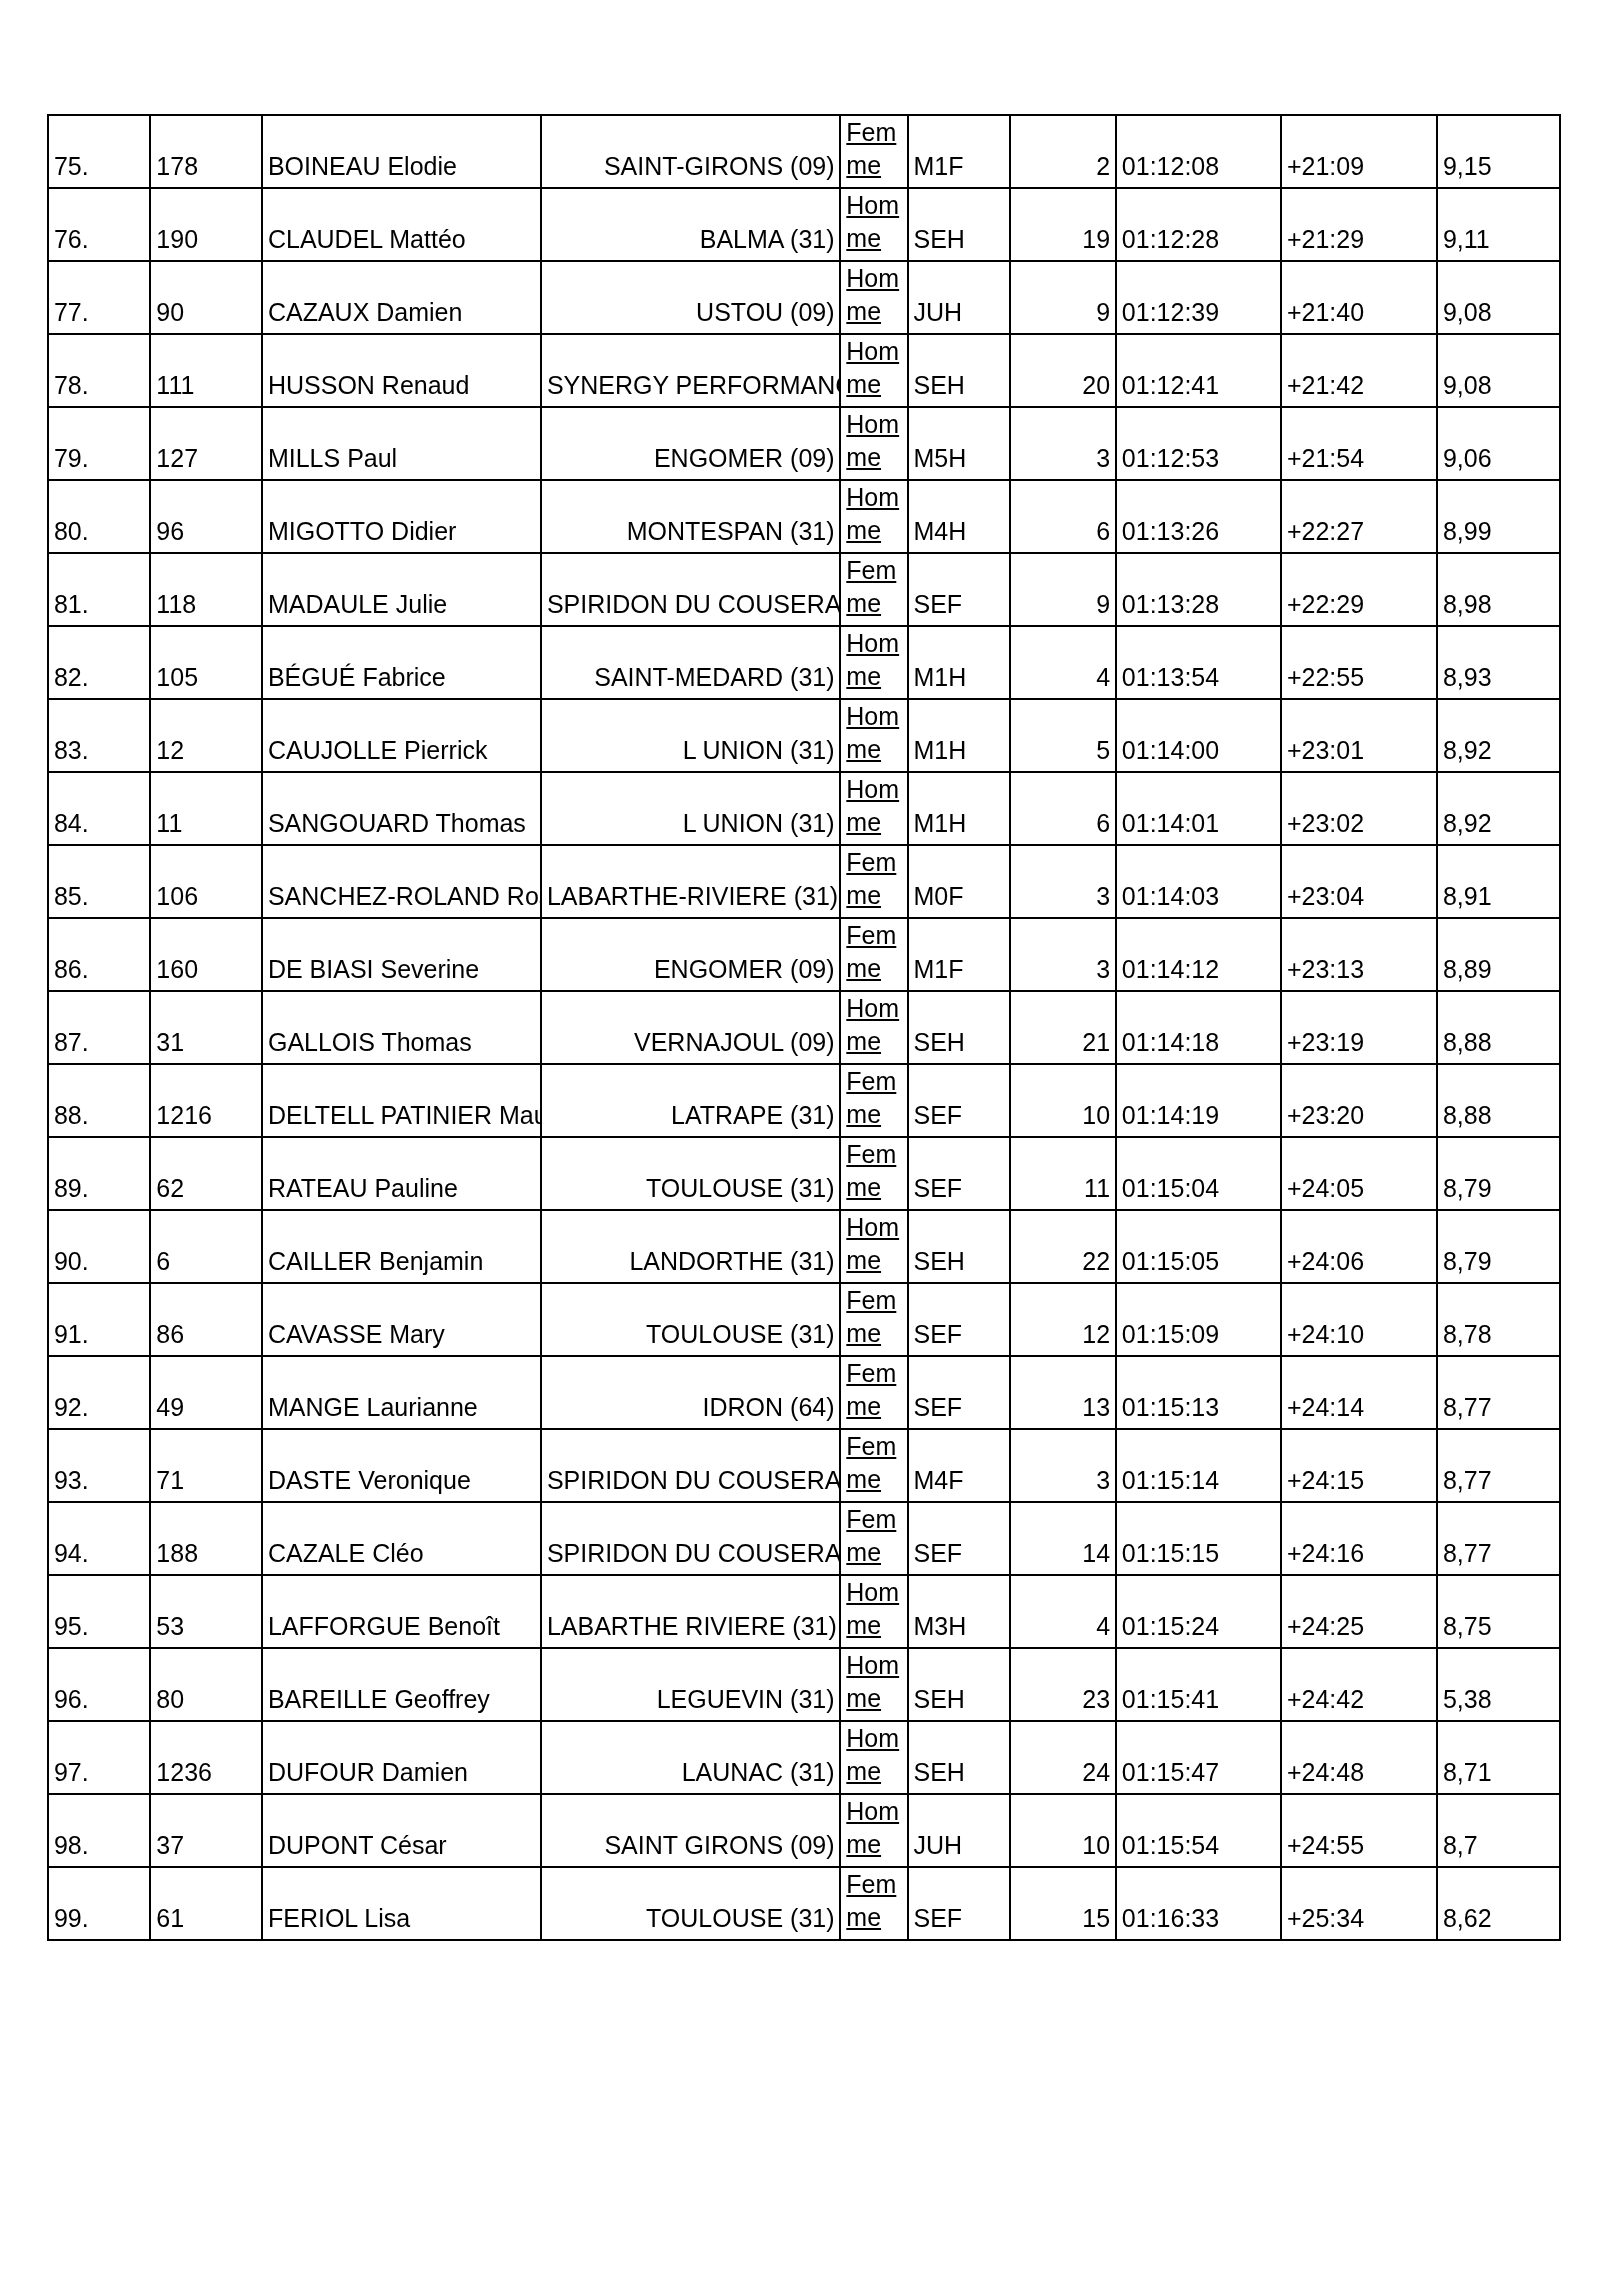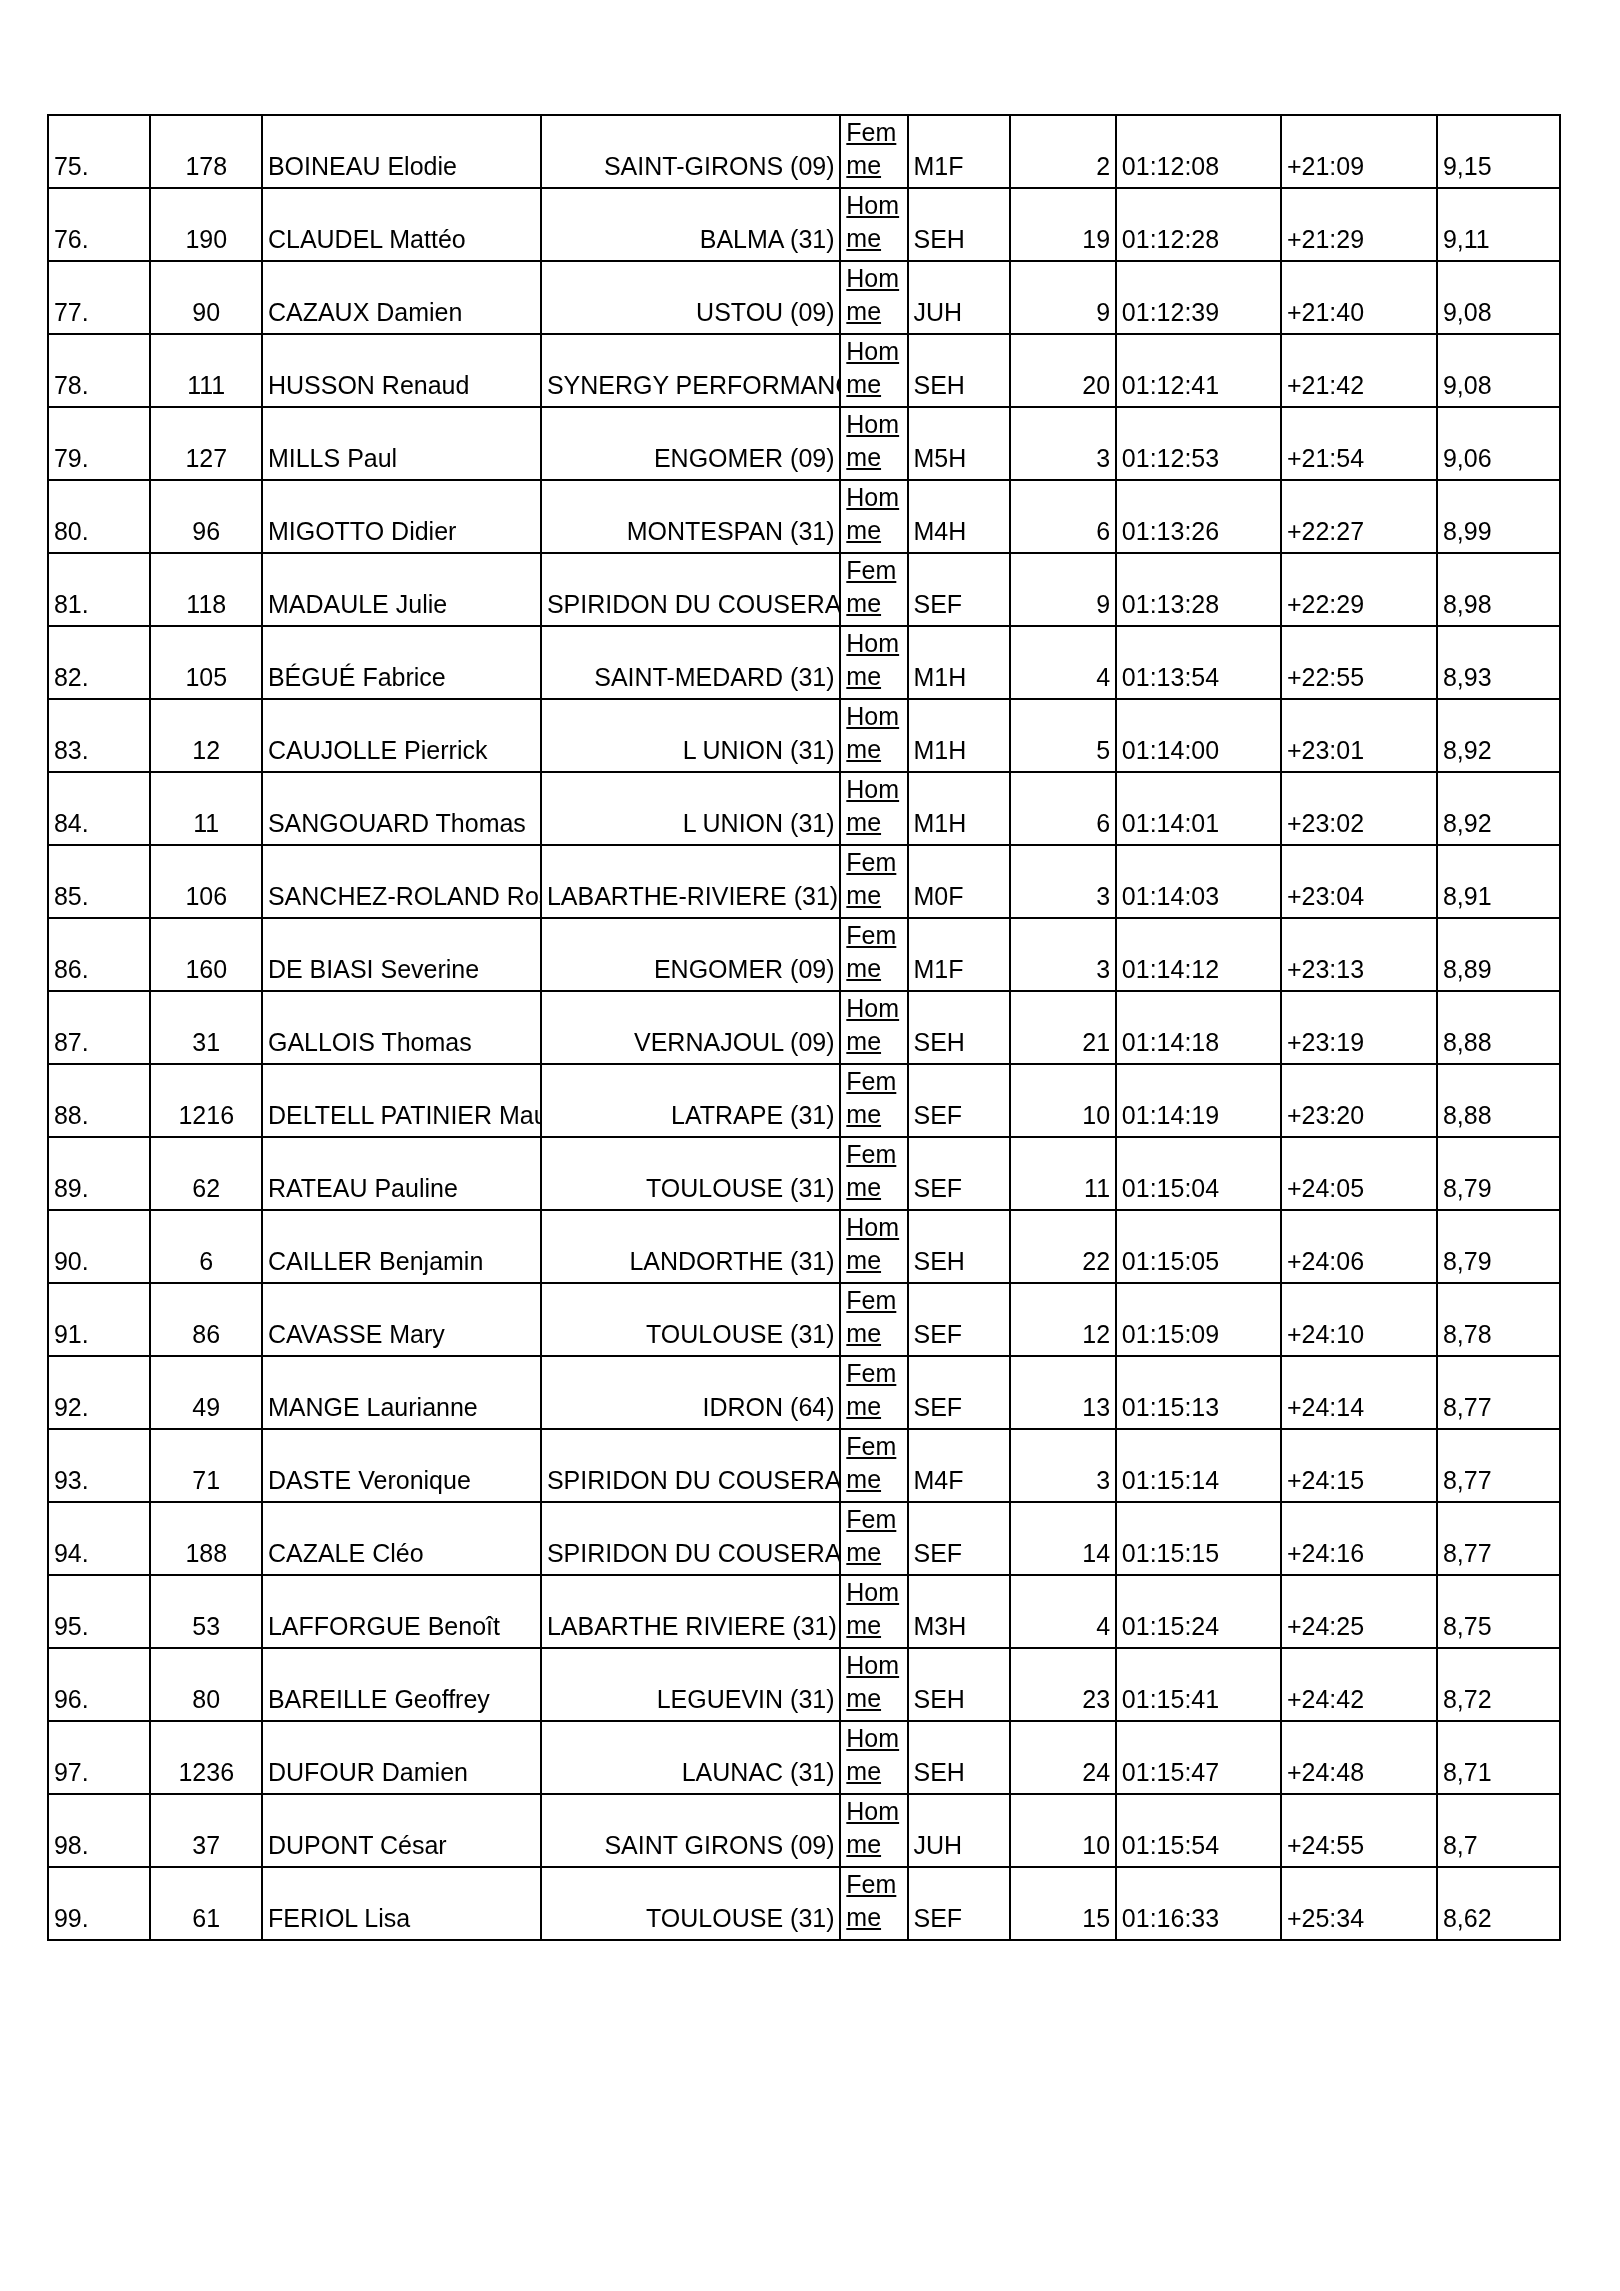--- a/index.html
+++ b/index.html
@@ -44,21 +44,21 @@
   col.c-name   { width: 245px; }
   col.c-club   { width: 263px; }
   col.c-gender { width: 59px;  }
   col.c-cat    { width: 90px;  }
   col.c-catrk  { width: 93px;  }
   col.c-time   { width: 145px; }
   col.c-gap    { width: 137px; }
   col.c-speed  { width: 108px; }
 
   td.rank   { text-align: left; }
-  td.bib    { text-align: center; }
+  td.bib    { text-align: left; }
   td.name   { text-align: left; }
   td.club   { text-align: right; }
   td.gender { text-align: left; white-space: normal; vertical-align: top;
               padding-top: 2.9px; padding-bottom: 0; line-height: 1.30; }
   td.cat    { text-align: left; margin-left: 22px; }
   td.catrk  { text-align: right; }
   td.time   { text-align: left; }
   td.gap    { text-align: left; }
   td.speed  { text-align: left; }
 
@@ -403,21 +403,21 @@
           <td class="name">BAREILLE Geoffrey</td>
           <td class="club">LEGUEVIN (31)</td>
           <td class="gender">
             <span class="l1">Hom</span>
             <span class="l2">me</span>
           </td>
           <td class="cat">SEH</td>
           <td class="catrk">23</td>
           <td class="time">01:15:41</td>
           <td class="gap">+24:42</td>
-          <td class="speed">8,72</td>
+          <td class="speed">5,38</td>
         </tr>
         <tr>
           <td class="rank">97.</td>
           <td class="bib">1236</td>
           <td class="name">DUFOUR Damien</td>
           <td class="club">LAUNAC (31)</td>
           <td class="gender">
             <span class="l1">Hom</span>
             <span class="l2">me</span>
           </td>

